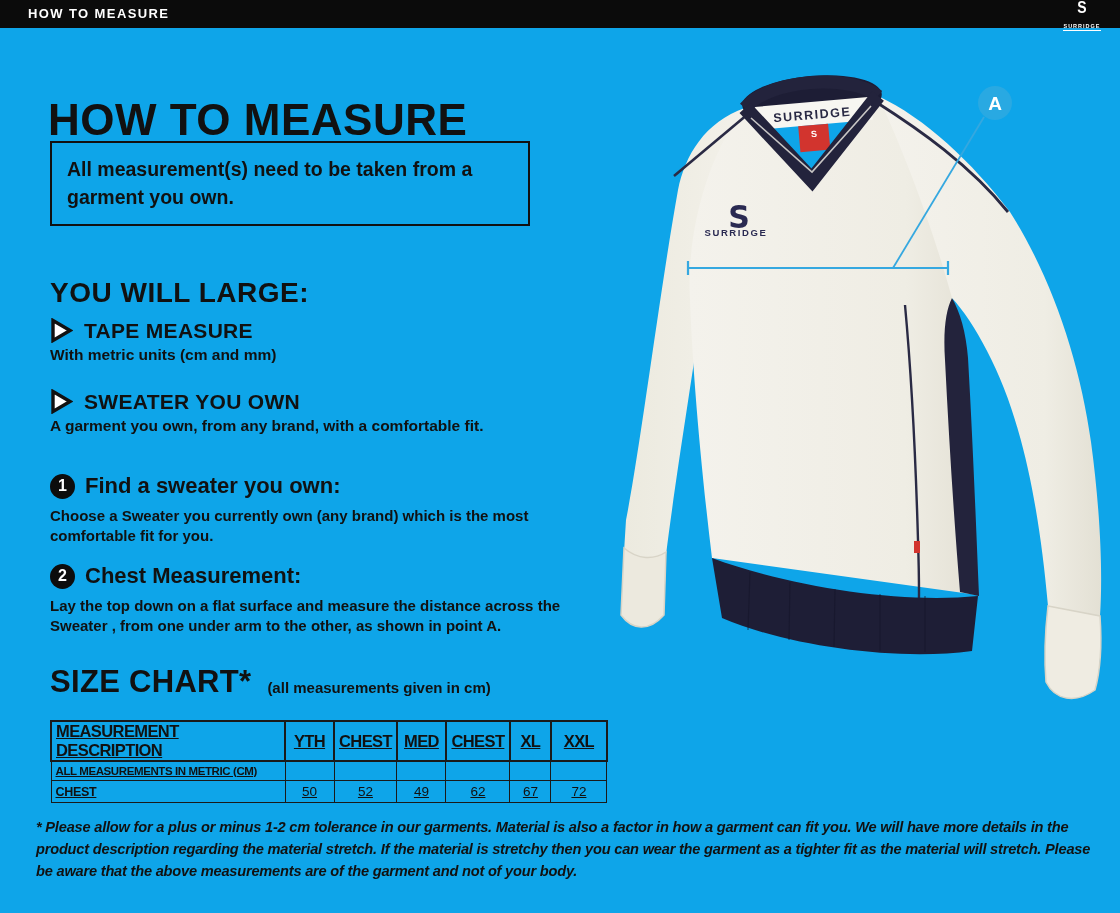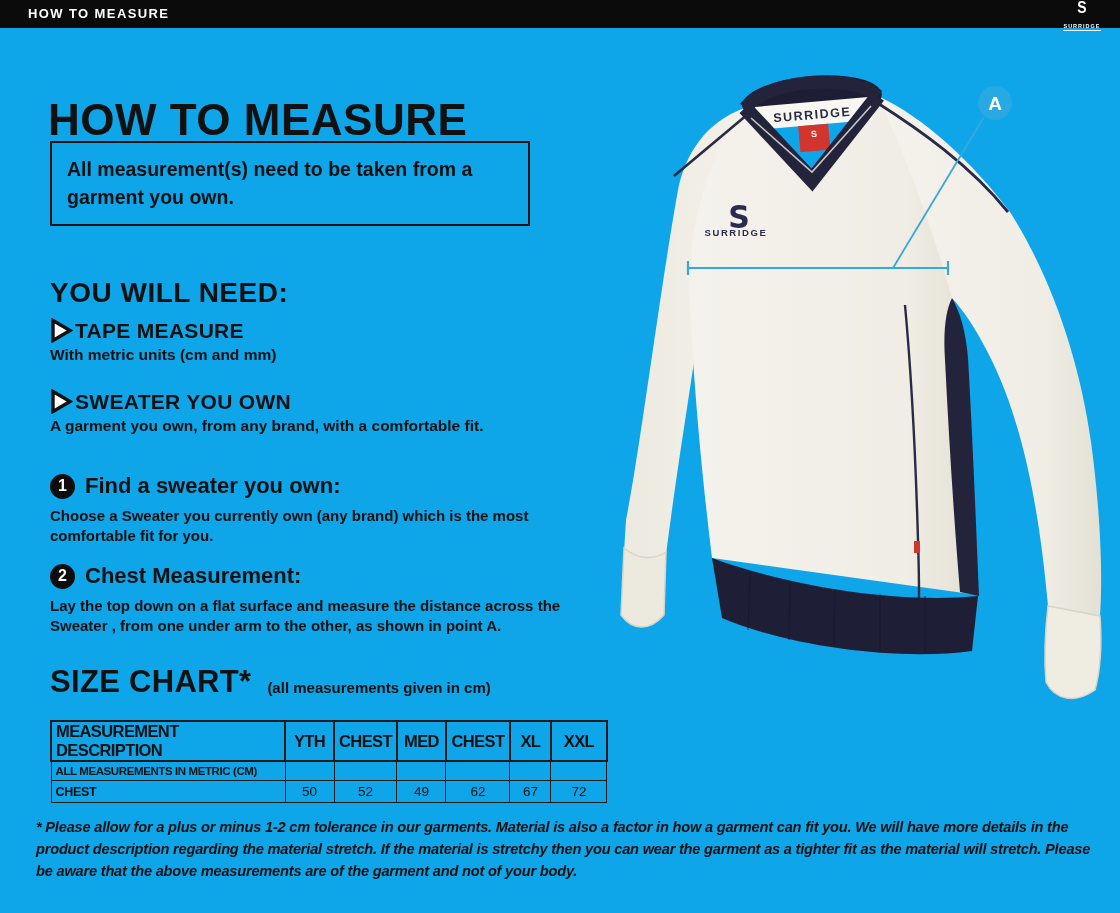--- a/index.html
+++ b/index.html
@@ -12,33 +12,33 @@
   .topbar-logo{position:absolute;right:10px;top:1px;width:56px;text-align:center;color:#fff;}
   .topbar-logo .logo-s{display:block;font-size:14px;font-weight:bold;line-height:13px;transform:scaleY(1.15);}
   .topbar-logo .logo-word{display:inline-block;font-size:5.5px;font-weight:bold;letter-spacing:1px;
         border-bottom:1px solid #fff;padding-bottom:1px;}
   
   .h1{position:absolute;left:48px;top:66px;font-size:44px;font-weight:bold;letter-spacing:0.5px;}
   .notice-box{position:absolute;left:50px;top:141px;width:446px;border:2.5px solid #111;
         padding:13px 15px;font-size:19.5px;font-weight:bold;line-height:1.42;}
   .h2-need{position:absolute;left:50px;top:254px;font-size:28px;font-weight:bold;letter-spacing:0.5px;}
   .need-item{position:absolute;left:50px;}
-  .need-head{display:flex;align-items:center;gap:2px;font-size:21px;font-weight:bold;letter-spacing:0.3px;}
+  .need-head{display:flex;align-items:center;gap:11px;font-size:21px;font-weight:bold;letter-spacing:0.3px;}
   .need-desc{margin-top:3px;font-size:15.5px;font-weight:bold;}
   .step{position:absolute;left:50px;}
   .step-head{display:flex;align-items:center;gap:10px;}
   .step-num{width:25px;height:25px;border-radius:50%;background:#0d0d0d;color:#fff;
         display:flex;align-items:center;justify-content:center;font-size:16px;font-weight:bold;}
   .step-title{font-size:22px;font-weight:bold;}
   .step-desc{margin-top:7px;width:545px;font-size:15px;font-weight:bold;line-height:1.35;}
   .size-chart-head{position:absolute;left:50px;top:664px;display:flex;align-items:flex-end;gap:16px;}
   .size-chart-title{font-size:31px;font-weight:bold;letter-spacing:0.3px;}
   .size-chart-note{font-size:15px;font-weight:bold;padding-bottom:4px;margin-top:12px;}
   
-  .size-table{position:absolute;left:50px;top:720px;border-collapse:collapse;table-layout:fixed;}
+  .size-table{position:absolute;left:50px;top:720px;border-collapse:collapse;table-layout:fixed;text-decoration:underline;}
   .size-table th,.size-table td{border:1.6px solid #1a1a1a;padding:0 4px;}
   .size-table th{border-width:2.2px;height:28px;font-size:16.5px;font-weight:bold;letter-spacing:-0.6px;}
   .size-table th.col-desc{text-align:left;}
   .size-table .metric-row td{height:18px;font-size:11.5px;font-weight:bold;letter-spacing:-0.4px;}
   .size-table .chest-row td{height:21px;font-size:13.5px;}
   .size-table .chest-row td.row-label{font-size:12.5px;font-weight:bold;letter-spacing:-0.3px;}
   .size-table td.val{text-align:center;}
   .footnote{position:absolute;left:36px;top:817px;width:1066px;font-size:14.6px;font-weight:bold;
         font-style:italic;line-height:1.5;letter-spacing:-0.2px;}
   
@@ -55,21 +55,21 @@
     <div class="topbar-logo">
       <span class="logo-s">S</span>
       <span class="logo-word">SURRIDGE</span>
     </div>
   </header>
 
   <h1 class="h1">HOW TO MEASURE</h1>
 
   <div class="notice-box">All measurement(s) need to be taken from a garment you own.</div>
 
-  <h2 class="h2-need">YOU WILL NEED:</h2>
+  <h2 class="h2-need">YOU WILL LARGE:</h2>
 
   <div class="need-item" style="top:318px;">
     <div class="need-head">
       <svg class="tri-icon" width="23" height="25" viewBox="0 0 23 25">
         <polygon points="3,2.5 20,12.5 3,22.5" fill="#fff" stroke="#111" stroke-width="3.4"></polygon>
       </svg>
       <span>TAPE MEASURE</span>
     </div>
     <div class="need-desc">With metric units (cm and mm)</div>
   </div>

